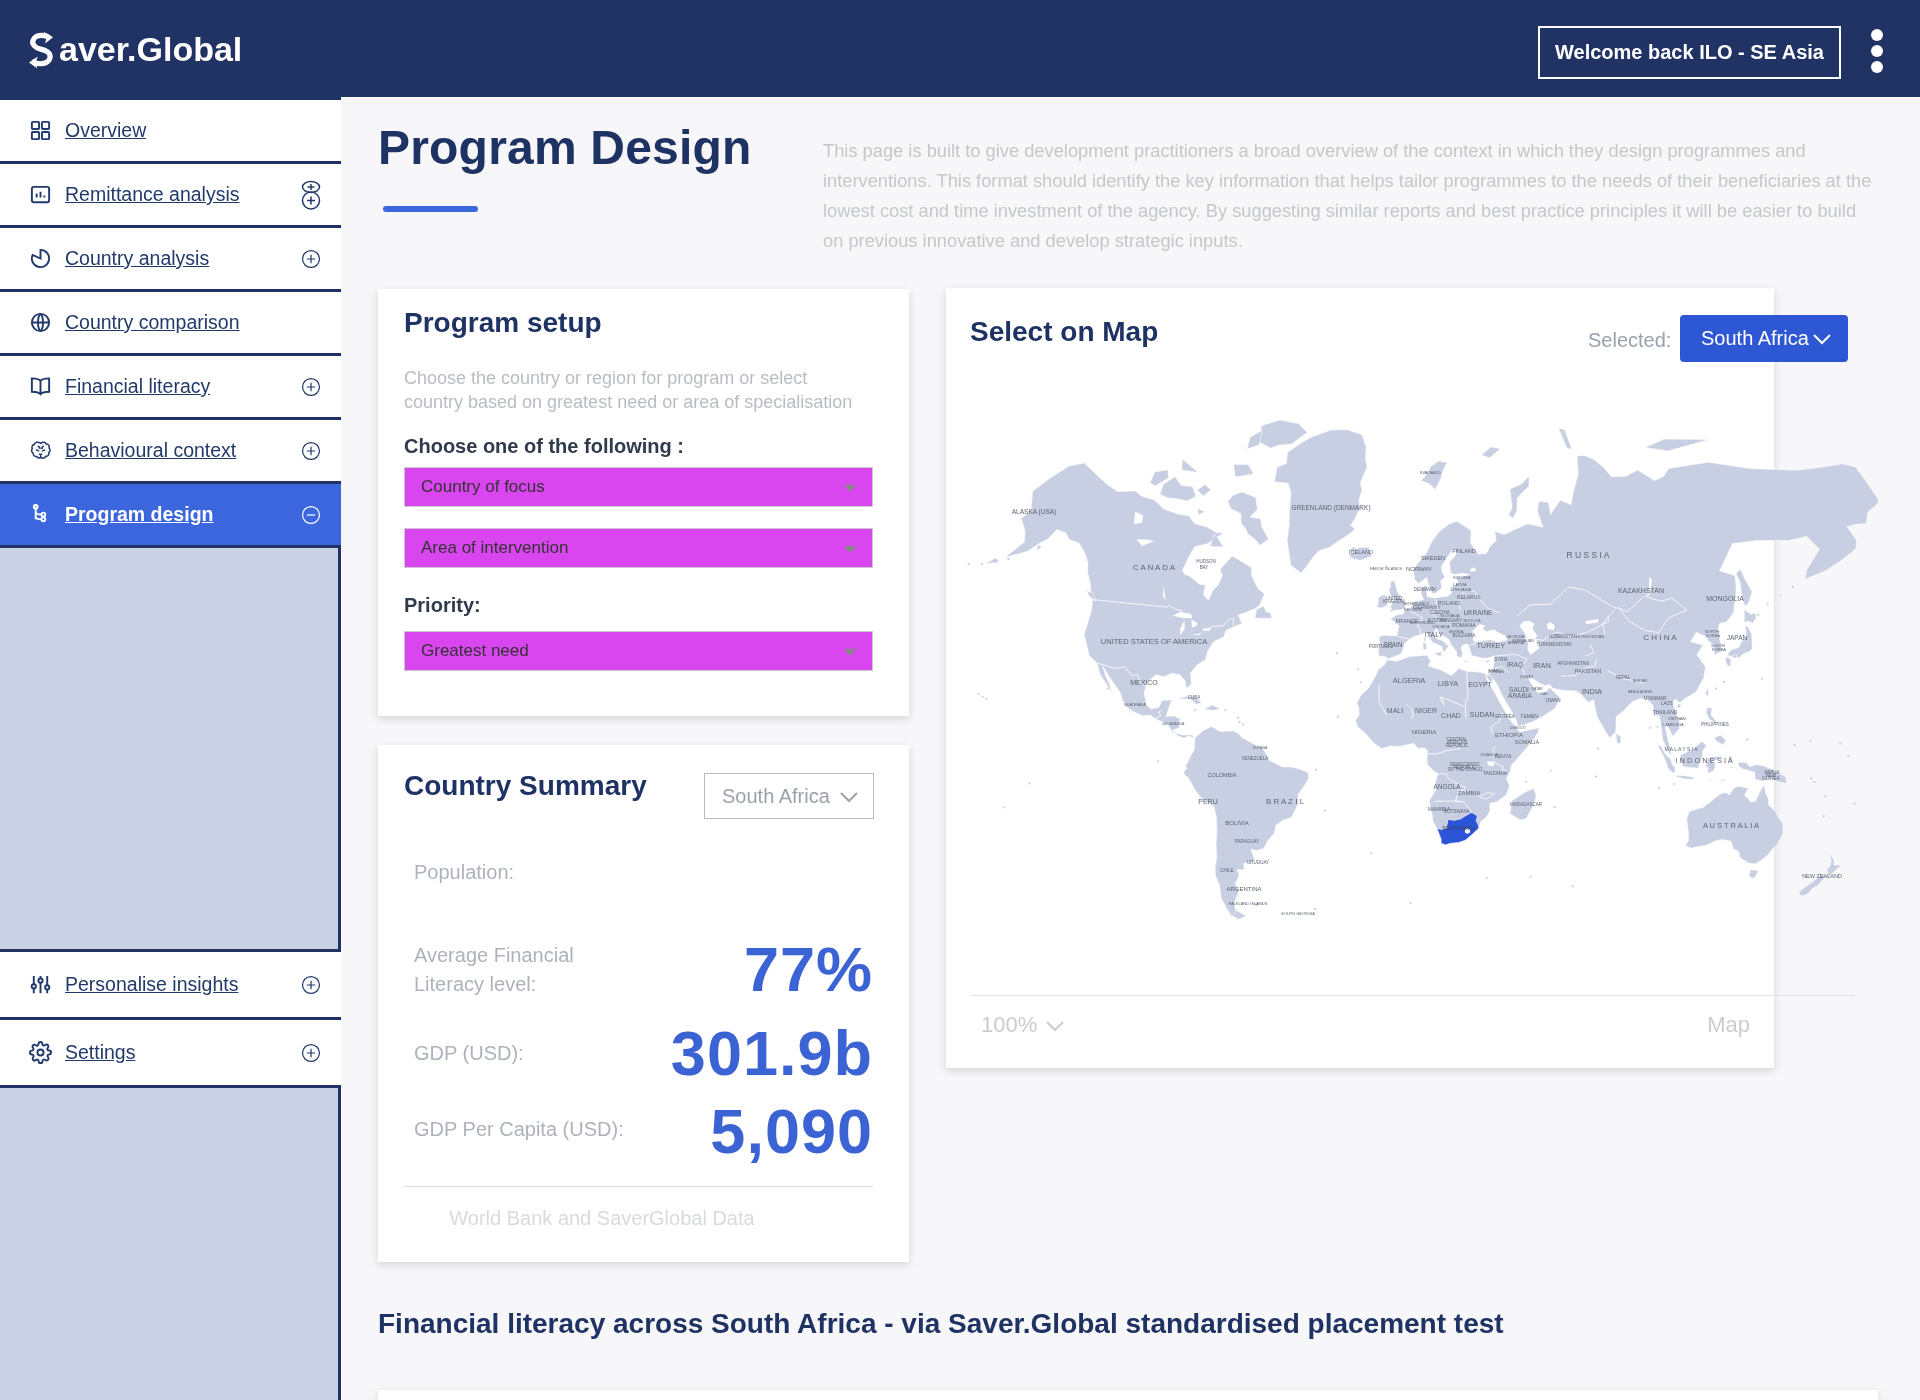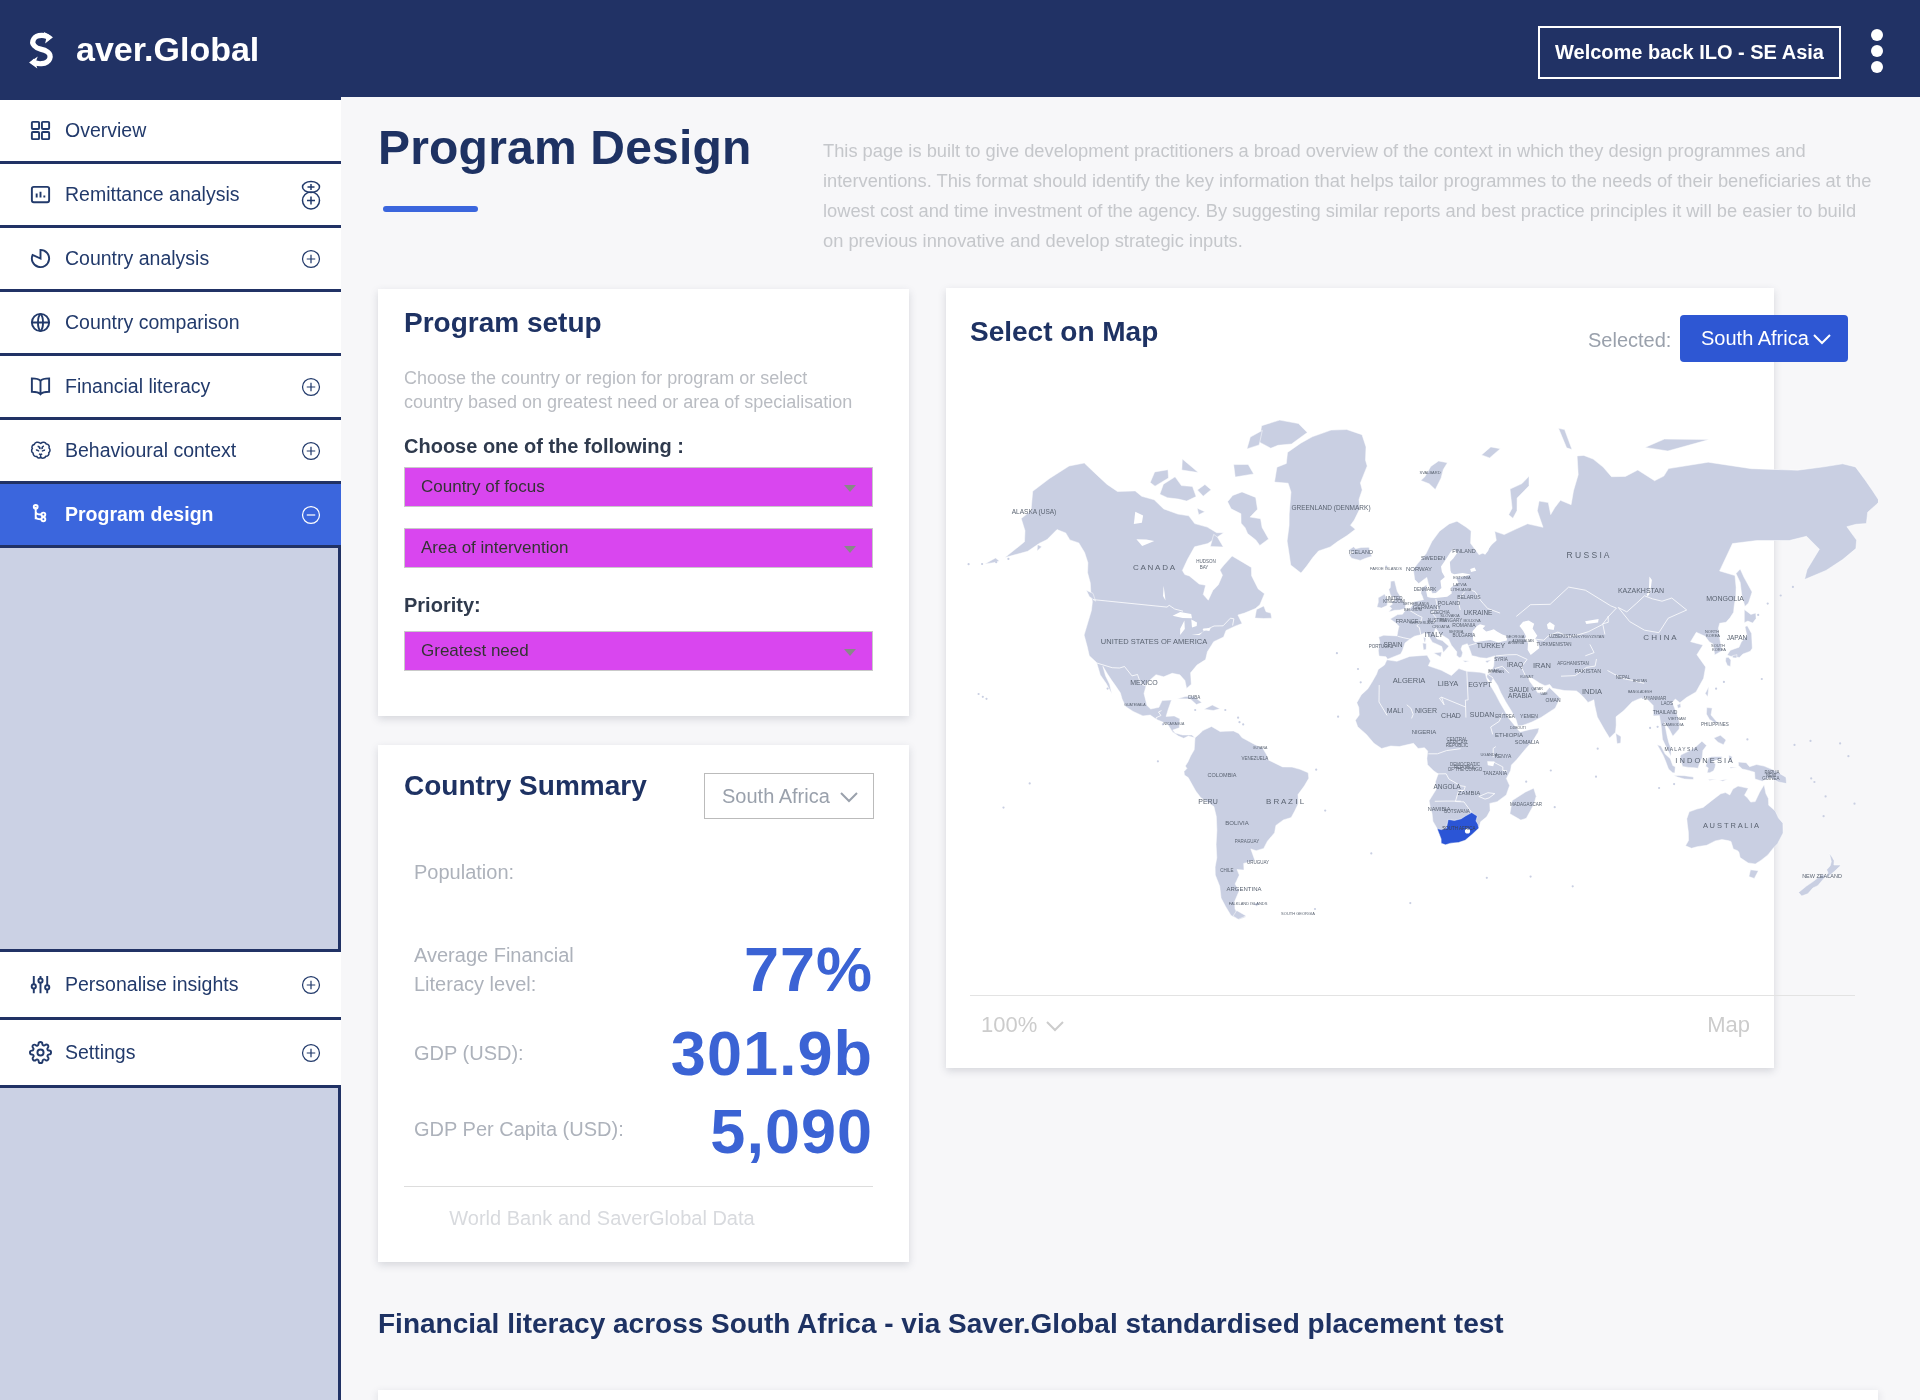--- a/index.html
+++ b/index.html
@@ -7,21 +7,21 @@
 
 #topbar { position:absolute; left:0; top:0; width:1920px; height:97px; background:#213265; }
 #logo { position:absolute; left:24px; top:26px; height:46px; display:flex; align-items:center; }
 #logo .txt { color:#fff; font-size:34px; font-weight:bold; letter-spacing:0; }
 #welcome { position:absolute; left:1538px; top:26px; width:303px; height:53px; border:2px solid #fff; color:#fff; font-size:20px; font-weight:bold; text-align:center; line-height:49px; }
 .dot { position:absolute; left:1871px; width:12px; height:12px; border-radius:50%; background:#fff; }
 
 #sidebar { position:absolute; left:0; top:97px; width:341px; height:1303px; background:#cbd1e4; border-right:3px solid #213265; }
 .nav { position:absolute; left:0; width:341px; height:67px; background:#fff; border-top:3px solid #213265; border-bottom:3px solid #213265; display:flex; align-items:center; }
 .nav .ic { width:23px; height:23px; margin-left:29px; flex:none; }
-.nav .lbl { margin-left:13px; font-size:19.5px; color:#223a6b; letter-spacing:0; }
+.nav .lbl { margin-left:13px; font-size:19.5px; color:#223a6b; letter-spacing:0;text-decoration:underline; }
 .nav .plus { position:absolute; left:301px; width:20px; height:20px; }
 .nav.active { background:#3b66dd; }
 .nav.active .lbl { color:#fff; font-weight:bold; }
 .nav.lower { height:71px; }
 
 #h1 { position:absolute; left:378px; top:120px; font-size:48px; font-weight:bold; color:#1e3263; letter-spacing:0.2px; }
 #underline { position:absolute; left:383px; top:206px; width:95px; height:6px; border-radius:3px; background:#3b66dd; }
 #intro { position:absolute; left:823px; top:136px; width:1056px; font-size:18.3px; line-height:30px; color:#c5c7cb; }
 .card { position:absolute; background:#fff; box-shadow:0 3px 8px rgba(60,64,90,0.18); }
 #card-setup { left:378px; top:289px; width:531px; height:427px; }
@@ -55,21 +55,21 @@
 </style>
 </head>
 <body>
 <div id="topbar">
   <div id="logo">
     <svg width="34" height="47" viewBox="0 0 37 50" style="margin-top:2px">
       <path d="M 28.5 12.5 C 25 7.5 14 7 10.5 12.5 C 7 18 13 22.5 18 23.5 C 23 24.5 30.5 27.5 28 34 C 25.5 40.5 13.5 41 8.5 36" fill="none" stroke="#fff" stroke-width="5.6"></path>
       <path d="M 21.5 4.5 L 31.5 10.5 L 23 17.5 L 24.5 10.5 Z" fill="#fff" stroke="none"></path>
       <path d="M 15 31.5 L 5.5 38 L 14.5 44.5 L 12.5 38 Z" fill="#fff" stroke="none"></path>
     </svg>
-    <span class="txt" style="margin-left:18px">aver.Global</span>
+    <span class="txt" style="margin-left:1px">aver.Global</span>
   </div>
   <div id="welcome">Welcome back ILO - SE Asia</div>
   <div class="dot" style="top:29px"></div>
   <div class="dot" style="top:45px"></div>
   <div class="dot" style="top:61px"></div>
 </div>
 
 <div id="sidebar">
   <div class="nav" style="top:0px">
     <svg class="ic" viewBox="0 0 24 24" fill="none" stroke="#223a6b" stroke-width="2">

